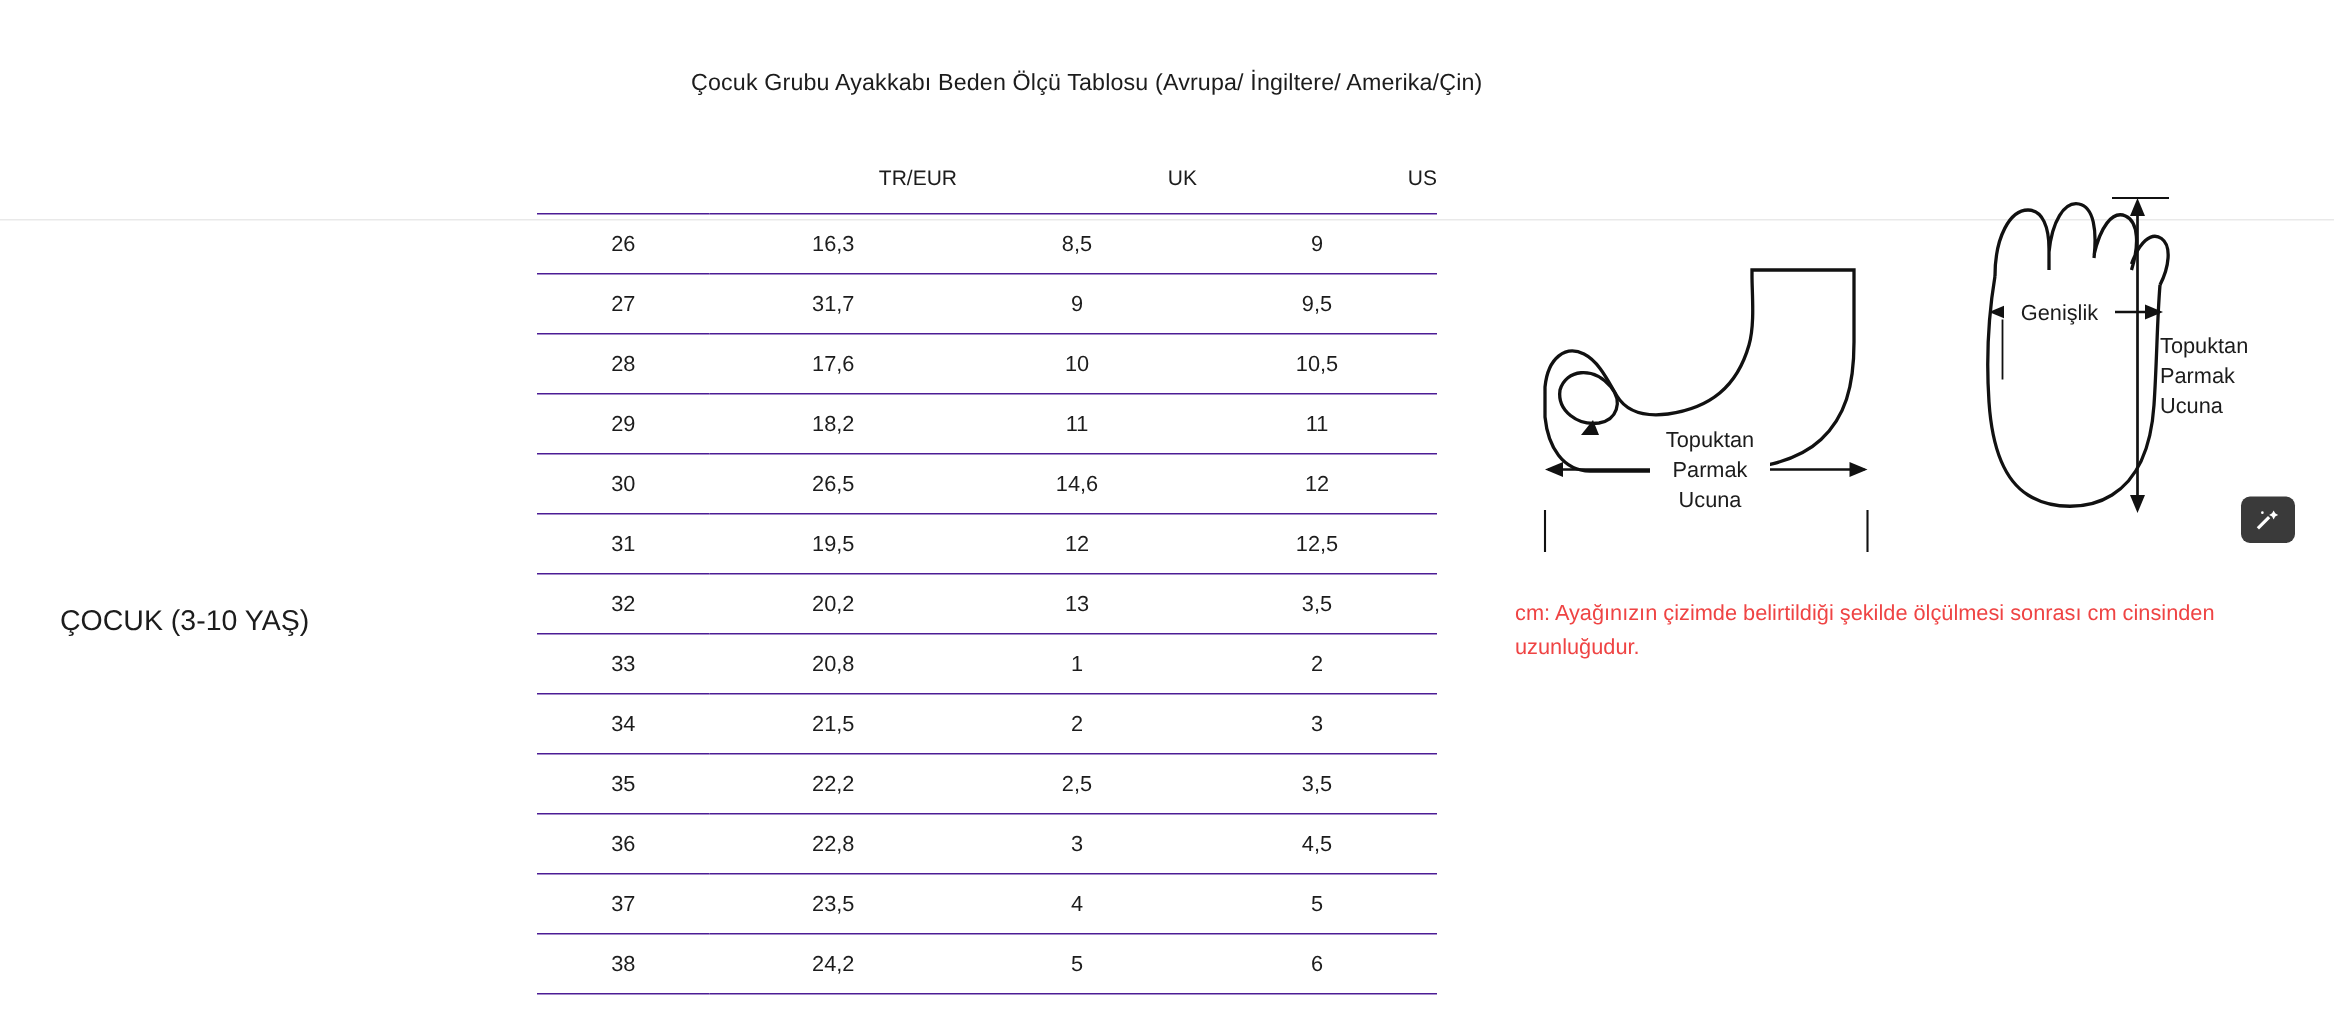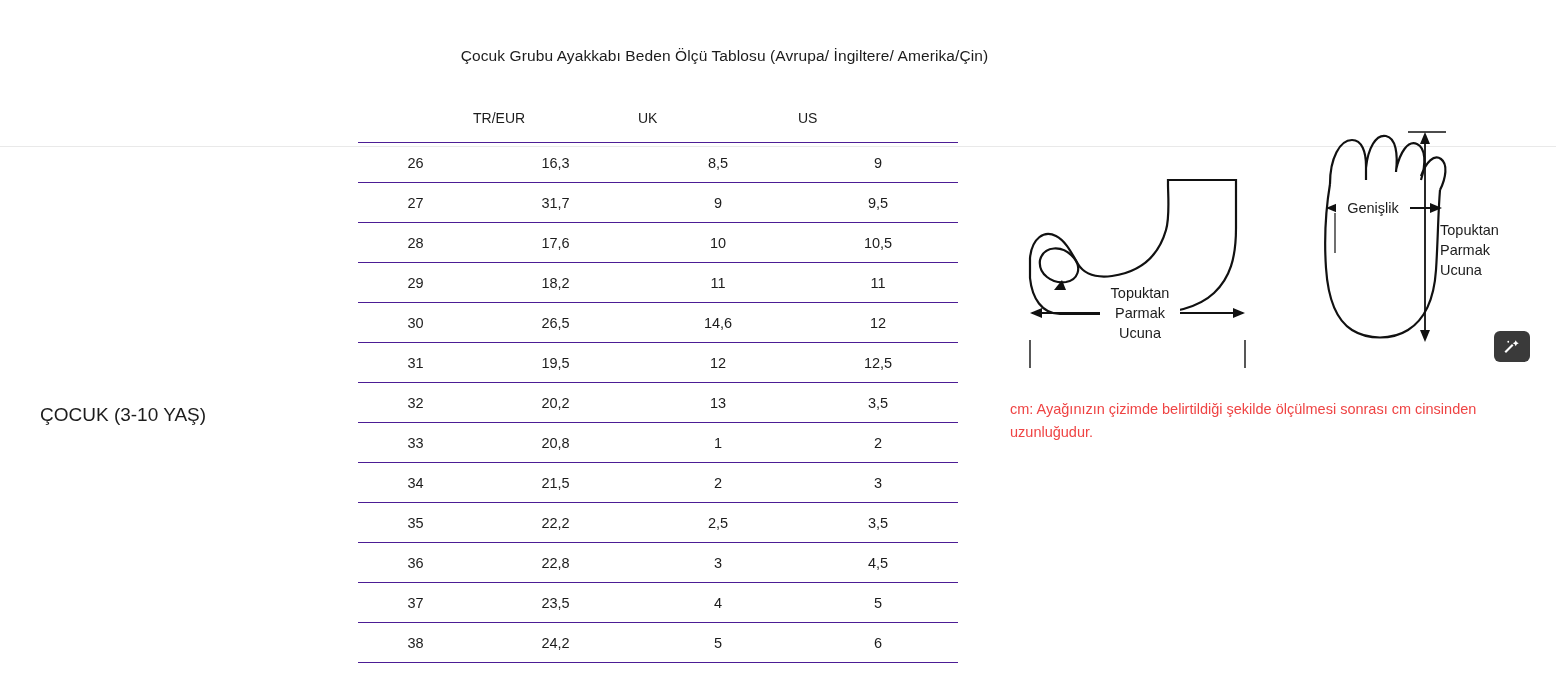--- a/index.html
+++ b/index.html
@@ -64,21 +64,21 @@
   table.size-table {
     border-collapse: collapse;
     width: 600px;
     table-layout: fixed;
   }
   table.size-table th {
     font-weight: normal;
     font-size: 14px;
     color: #1c1c1c;
     padding: 0 0 16px 0;
-    text-align: left;
+    text-align: right;
     border: none;
   }
   table.size-table td {
     font-size: 14.5px;
     color: #1c1c1c;
     text-align: center;
     padding: 11px 0 11px 0;
     border-top: 1px solid #4c1d95;
     height: 17px;
   }

